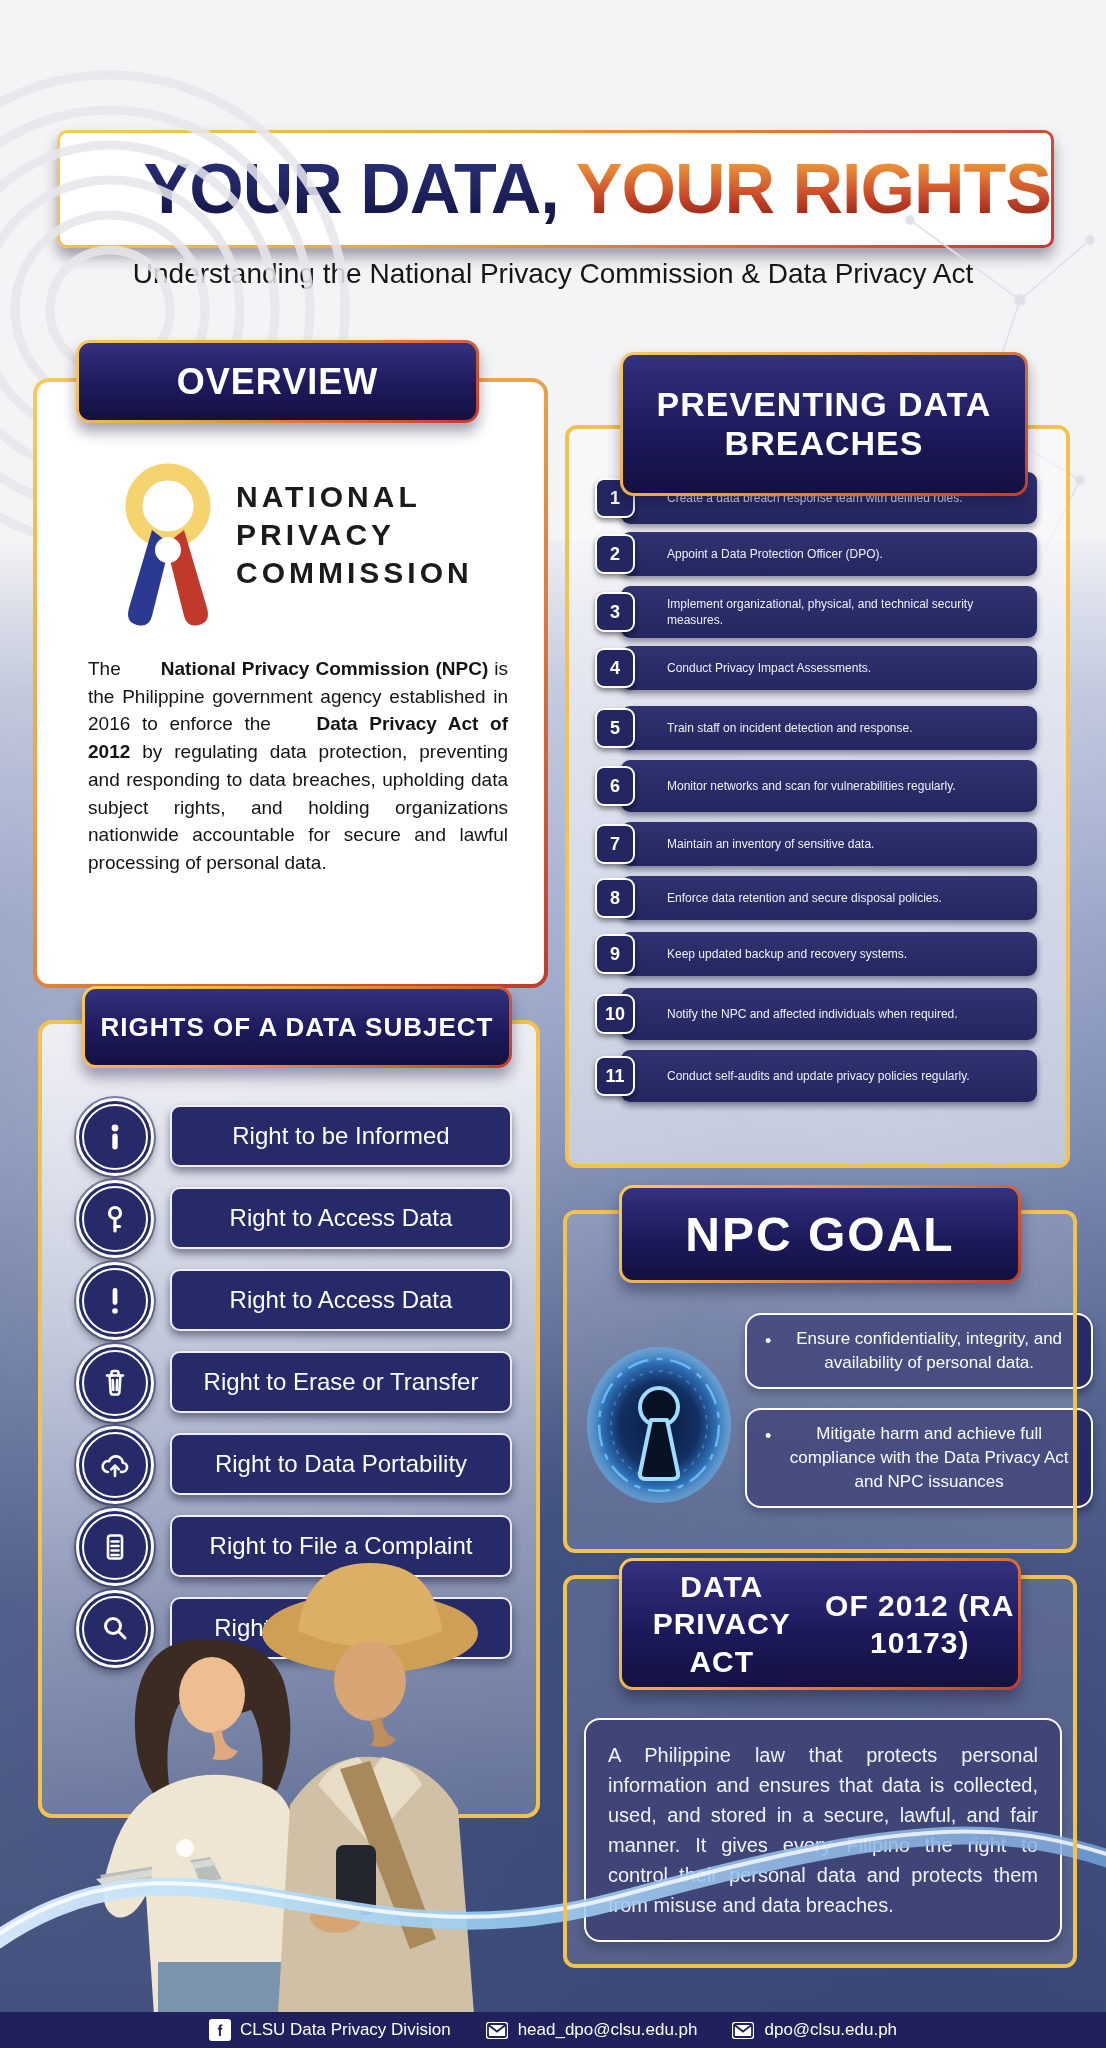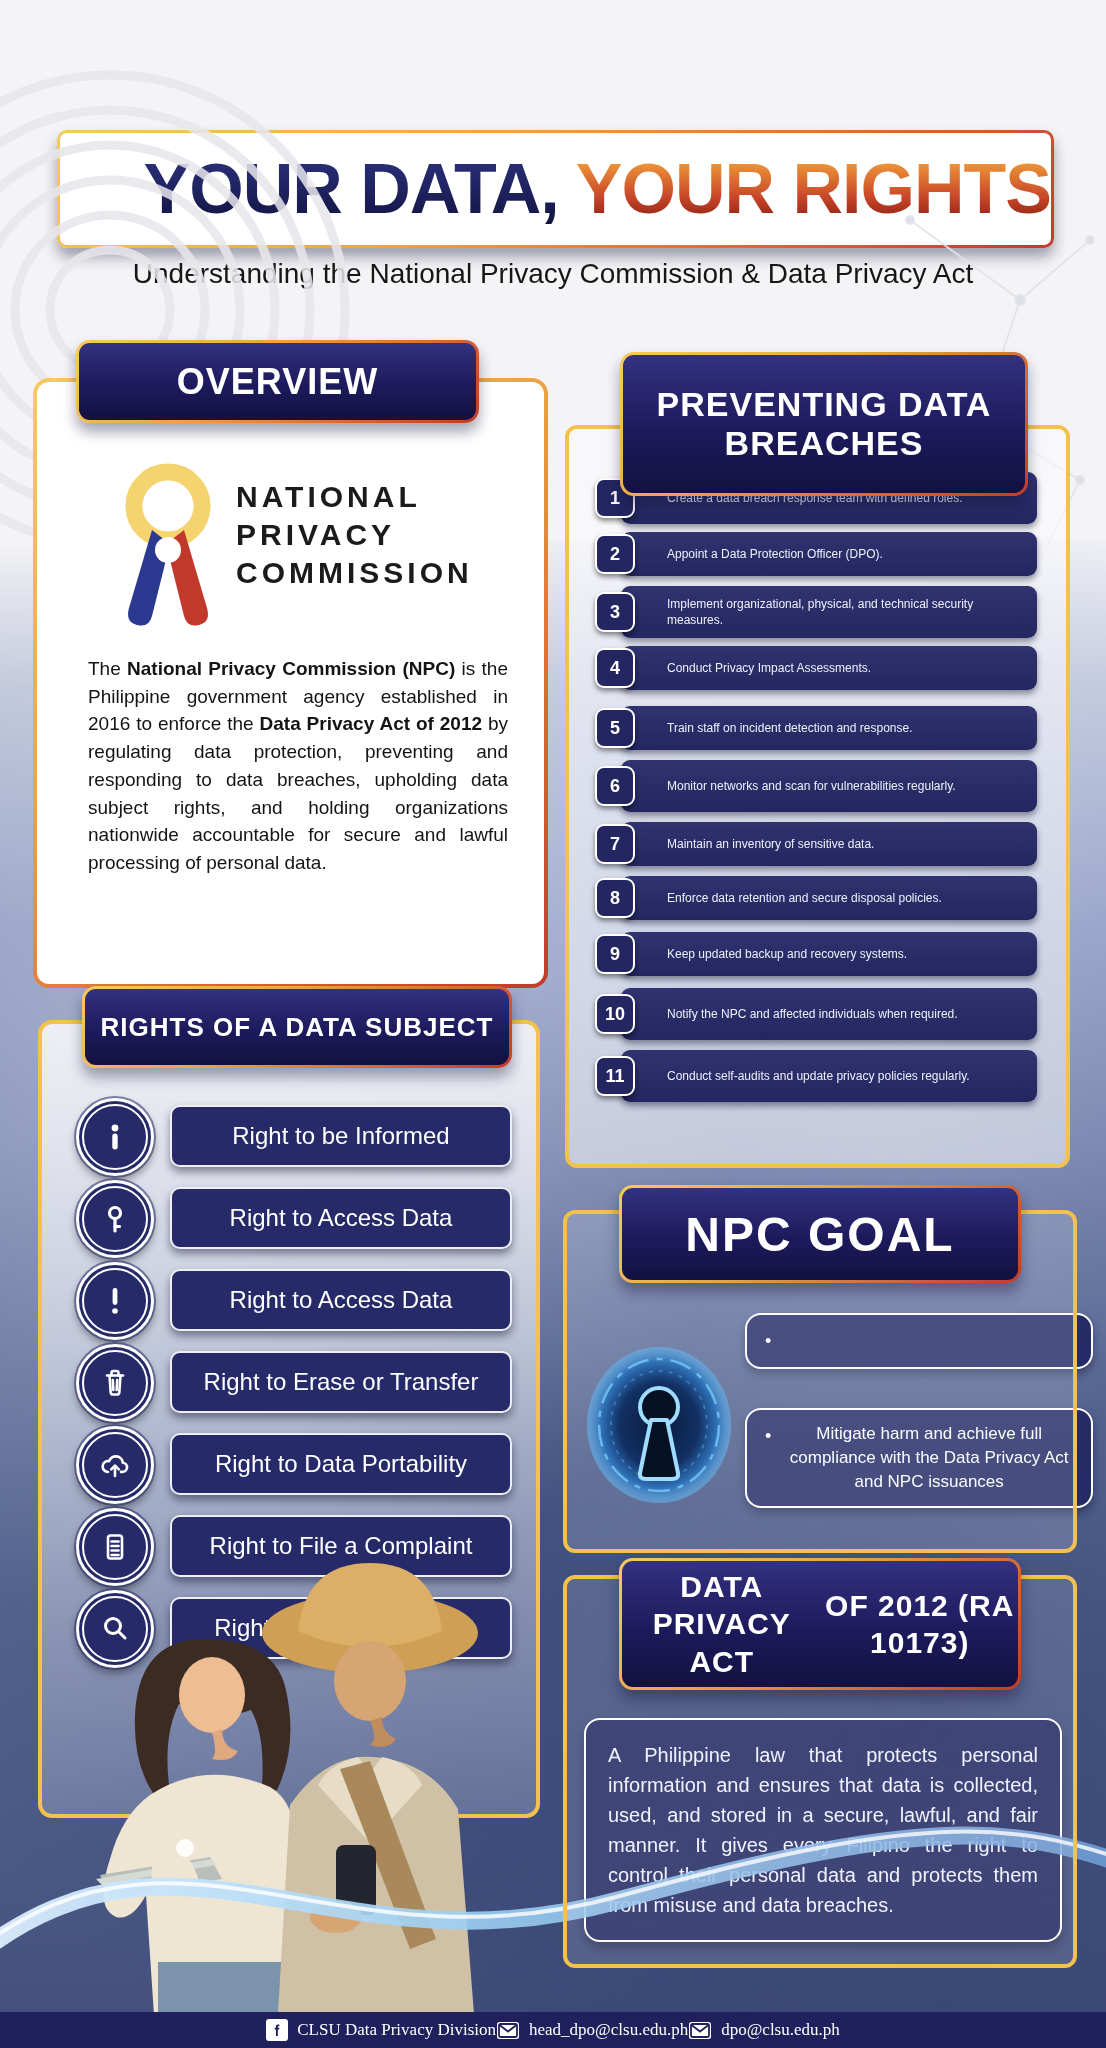--- a/index.html
+++ b/index.html
@@ -55,27 +55,27 @@
   .goal-box .dot{margin:2px 10px 0 4px;font-size:18px;}
   .goal-box .gtxt{flex:1;text-align:center;}
 
   .title-text{font-weight:800;font-size:70px;letter-spacing:-1px;line-height:1;}
   .grad-navy{background:linear-gradient(180deg,#2d3380,#11133f);
     -webkit-background-clip:text;background-clip:text;color:transparent;}
   .grad-fire{background:linear-gradient(180deg,#f6a93b 5%,#c9472a 60%,#7e150b 100%);
     -webkit-background-clip:text;background-clip:text;color:transparent;}
 
   .footer{left:0;top:2012px;width:1106px;height:36px;background:#20205c;z-index:10;
-    display:flex;align-items:center;justify-content:center;color:#fff;font-size:17px;font-family:Liberation Serif, serif;}
+    display:flex;align-items:center;justify-content:center;gap:34px;color:#fff;font-size:17px;}
   .fitem{display:flex;align-items:center;gap:9px;}
   .fb-ic{width:22px;height:22px;background:#fff;border-radius:3px;display:flex;
     align-items:center;justify-content:center;}
 
   .npc-para{font-size:19px;line-height:1.46;color:#141414;text-align:justify;z-index:6;}
-  .npc-para b{font-weight:800;}
+  .npc-para b{font-weight:800;margin-left:34px;}
   .dpa-body{background:rgba(33,38,96,.95);border:2px solid #fff;border-radius:16px;
     color:#f2f4ff;font-size:20px;line-height:1.5;text-align:justify;
     padding:20px 22px;z-index:6;box-shadow:0 6px 10px rgba(10,10,40,.4);}
   .logo-line{font-size:30px;font-weight:700;letter-spacing:4px;color:#1b1b1b;line-height:38px;}
 </style>
 </head>
 <body>
 
 <div class="abs bg-photo"></div>
 
@@ -323,20 +323,21 @@
     </radialGradient>
   </defs>
   <ellipse cx="79" cy="100" rx="72" ry="78" fill="url(#glow)"></ellipse>
   <ellipse cx="79" cy="100" rx="60" ry="66" fill="none" stroke="#6fc0f2" stroke-width="2.5" stroke-dasharray="22 8 6 8" opacity=".9"></ellipse>
   <ellipse cx="79" cy="100" rx="48" ry="54" fill="none" stroke="#3f87c9" stroke-width="1.8" stroke-dasharray="4 6" opacity=".8"></ellipse>
   <circle cx="79" cy="82" r="19" fill="#061124" stroke="#9fdcff" stroke-width="4"></circle>
   <path d="M71 95 L60 148 Q59 154 66 154 L92 154 Q99 154 98 148 L87 95 Z" fill="#061124" stroke="#9fdcff" stroke-width="4" stroke-linejoin="round"></path>
 </svg>
 <div class="abs goal-box" style="left:745px;top:1313px;width:316px;">
   <span class="dot">•</span>
+  <span class="gtxt">Ensure confidentiality, integrity, and availability of personal data.</span>
 </div>
 <div class="abs goal-box" style="left:745px;top:1408px;width:316px;">
   <span class="dot">•</span>
   <span class="gtxt">Mitigate harm and achieve full compliance with the Data Privacy Act and NPC issuances</span>
 </div>
 
 <div class="abs panel-gold" style="left:563px;top:1575px;width:506px;height:385px;z-index:10;background:rgba(235,238,248,.15);border-radius:12px;"></div>
 <div class="abs gwrap shadowed" style="left:619px;top:1558px;width:396px;height:126px;z-index:11;">
   <div class="hdr" style="font-size:30px;line-height:1.25;flex-direction:row;">
     <div>DATA PRIVACY ACT</div>

